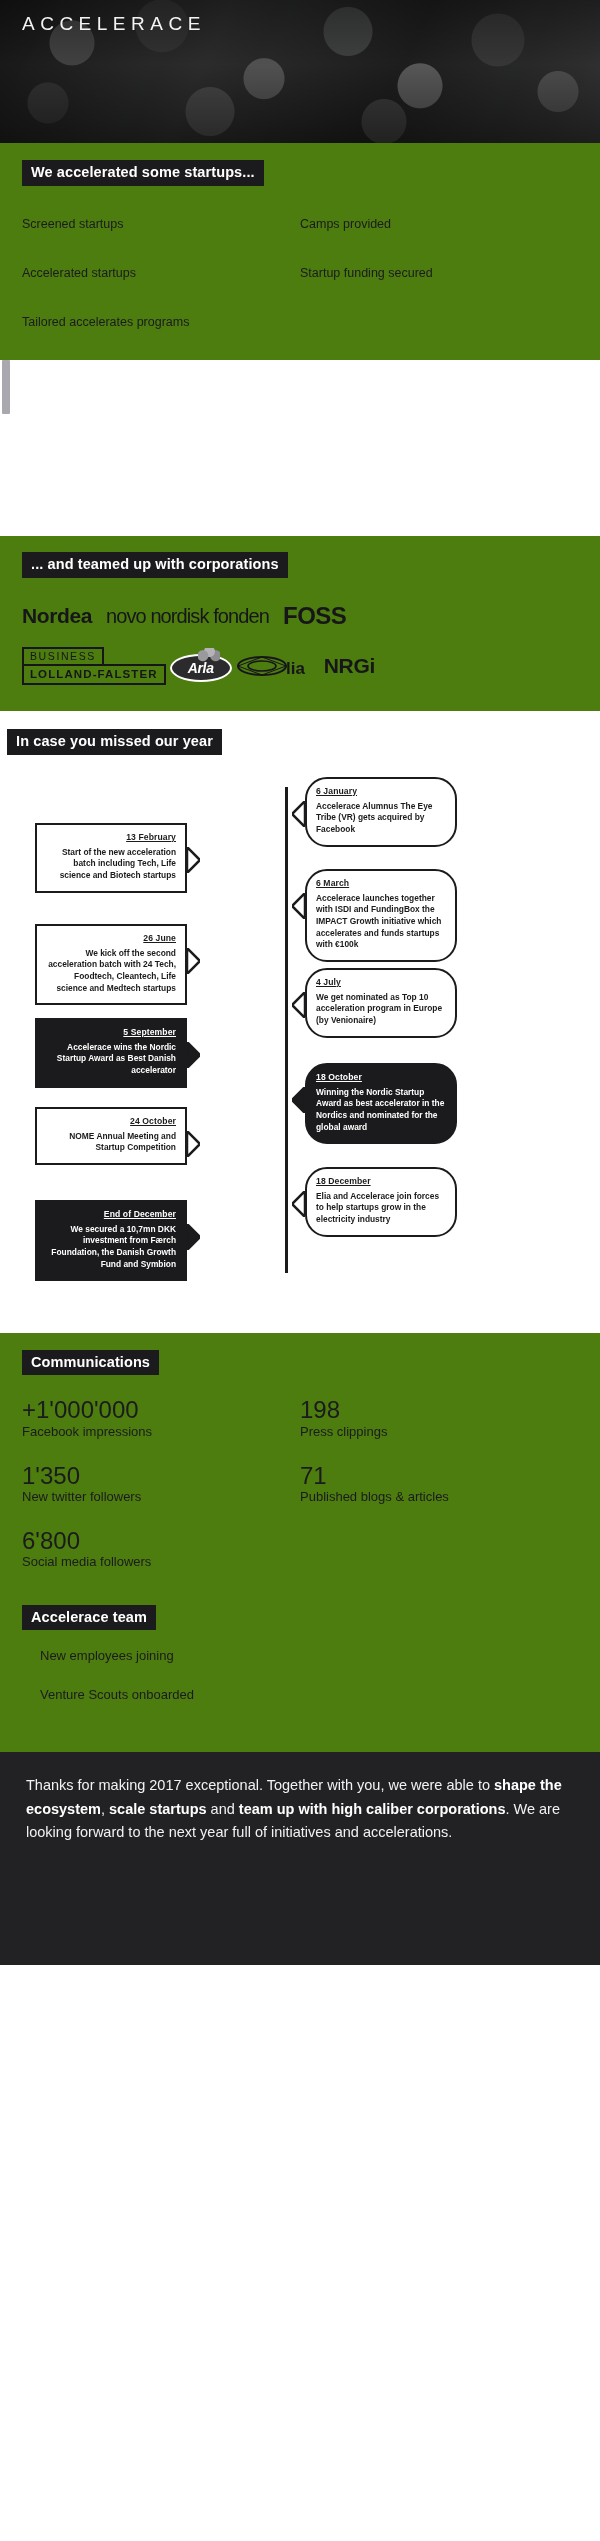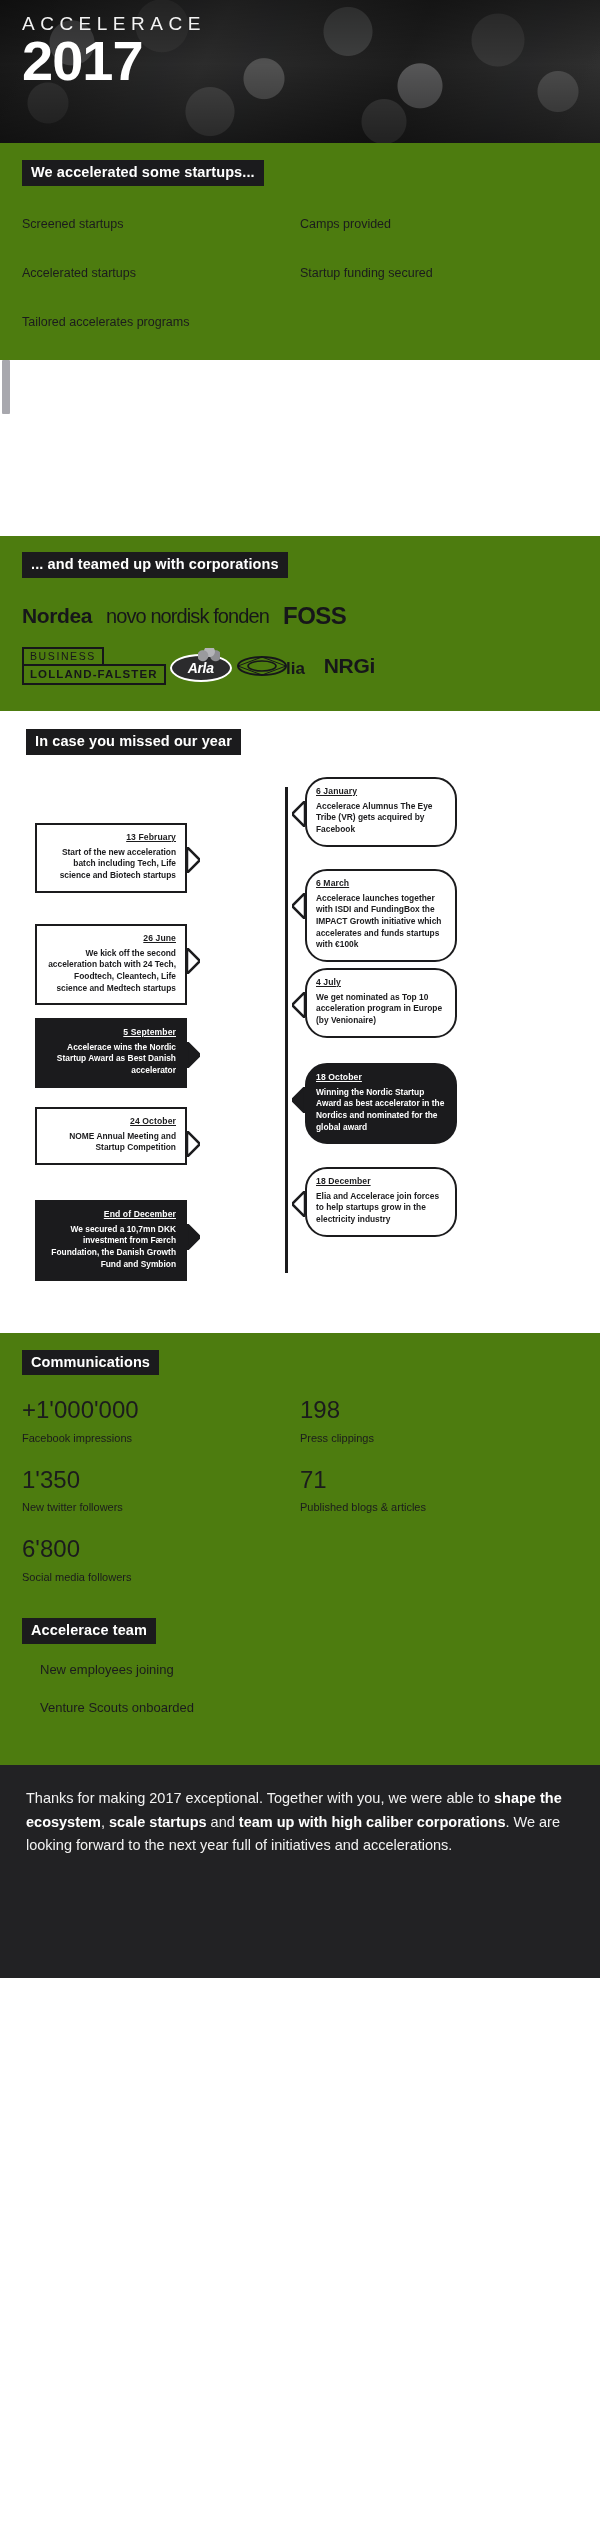--- a/index.html
+++ b/index.html
@@ -139,21 +139,21 @@
       radial-gradient(circle at 80% 55%, #8e8e92 0 5px, transparent 6px);
   }
   .lg-elia { width: 84px; height: 30px; position: relative; }
   .lg-elia svg { display: block; }
   .lg-nrgi {
     font-size: 21px; font-weight: 700; color: #16161a; letter-spacing: -.3px;
   }
 
   
   .sec-time { padding: 18px 0 26px 0; background: #fff; position: relative; }
-  .sec-time-head { padding: 0 26px; }
+  .sec-time-head { padding: 0 7px; }
   .timeline {
     position: relative;
     margin-top: 22px;
     height: 530px;
   }
   .spine {
     position: absolute; left: 285px; top: 10px; width: 3px; height: 486px;
     background: #1b1b1d;
   }
   .tl-card {
@@ -180,21 +180,21 @@
   .tl-card.left  .notch { right: -15px; }
   .tl-card.right .notch { left: -15px; }
 
   
   .sec-comm { padding: 17px 22px 26px 22px; }
   .comm-grid {
     display: grid; grid-template-columns: 1fr 1fr;
     row-gap: 22px; margin-top: 22px;
   }
   .comm-num { font-size: 24px; font-weight: 400; color: #1b1b1d; line-height: 1.05; }
-  .comm-label { font-size: 11px; color: #1b1b1d; line-height: 1.3; margin-top: 8px; }
+  .comm-label { font-size: 13px; color: #1b1b1d; line-height: 1.3; margin-top: 1px; }
 
   .team-head { margin-top: 34px; }
   .team-grid { margin-top: 18px; padding-left: 18px; }
   .team-row { margin-bottom: 22px; }
   .team-label { font-size: 13px; color: #1b1b1d; line-height: 1.3; }
 
   
   .footer {
     background: #222224; color: #f2f2f2;
     padding: 22px 26px 120px 26px;
@@ -205,21 +205,20 @@
 </head>
 <body>
 
 <div class="page">
 
   <div class="hero">
     <div class="hero-photo"></div>
     <div class="hero-vignette"></div>
     <div class="hero-mark">
       <div class="hero-brand">ACCELERACE</div>
-      <div class="hero-year">2017</div>
     </div>
   </div>
 
   <div class="yellow sec-accel">
     <div class="tag">We accelerated some startups...</div>
 
     <div class="stat-grid">
       <div>
 
         <div class="stat-label">Screened startups</div>

